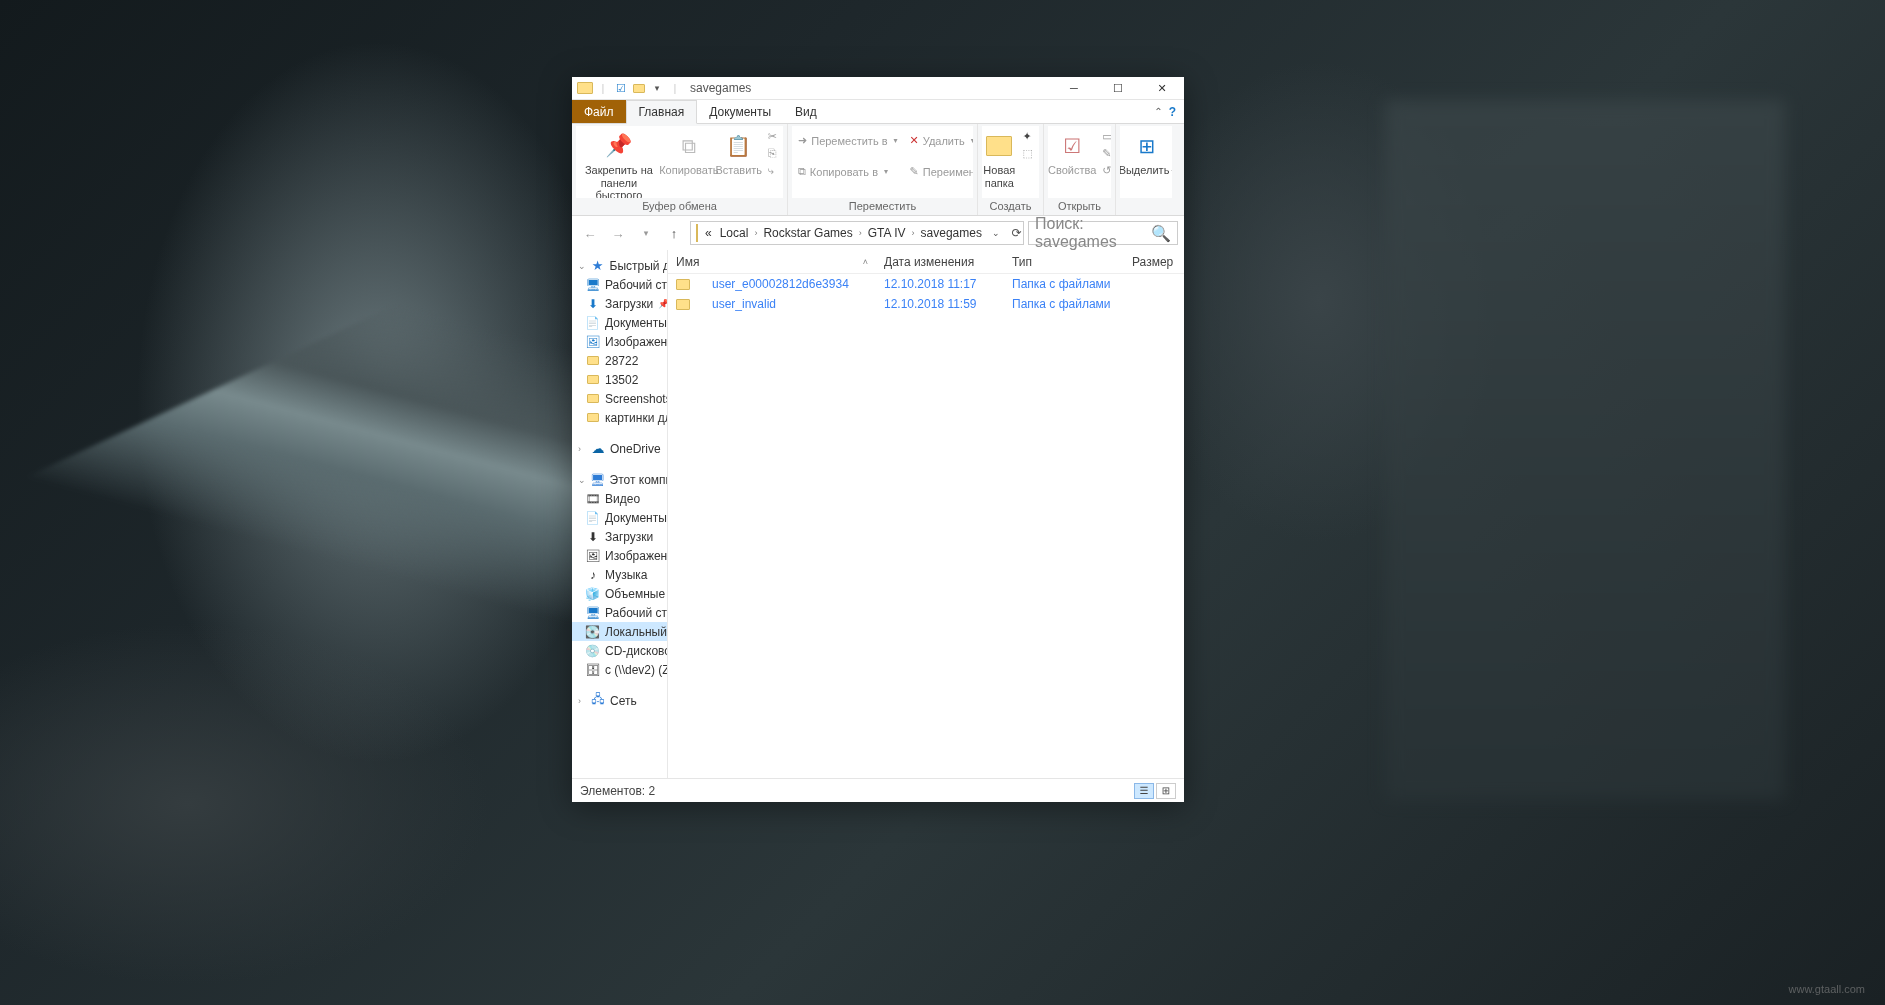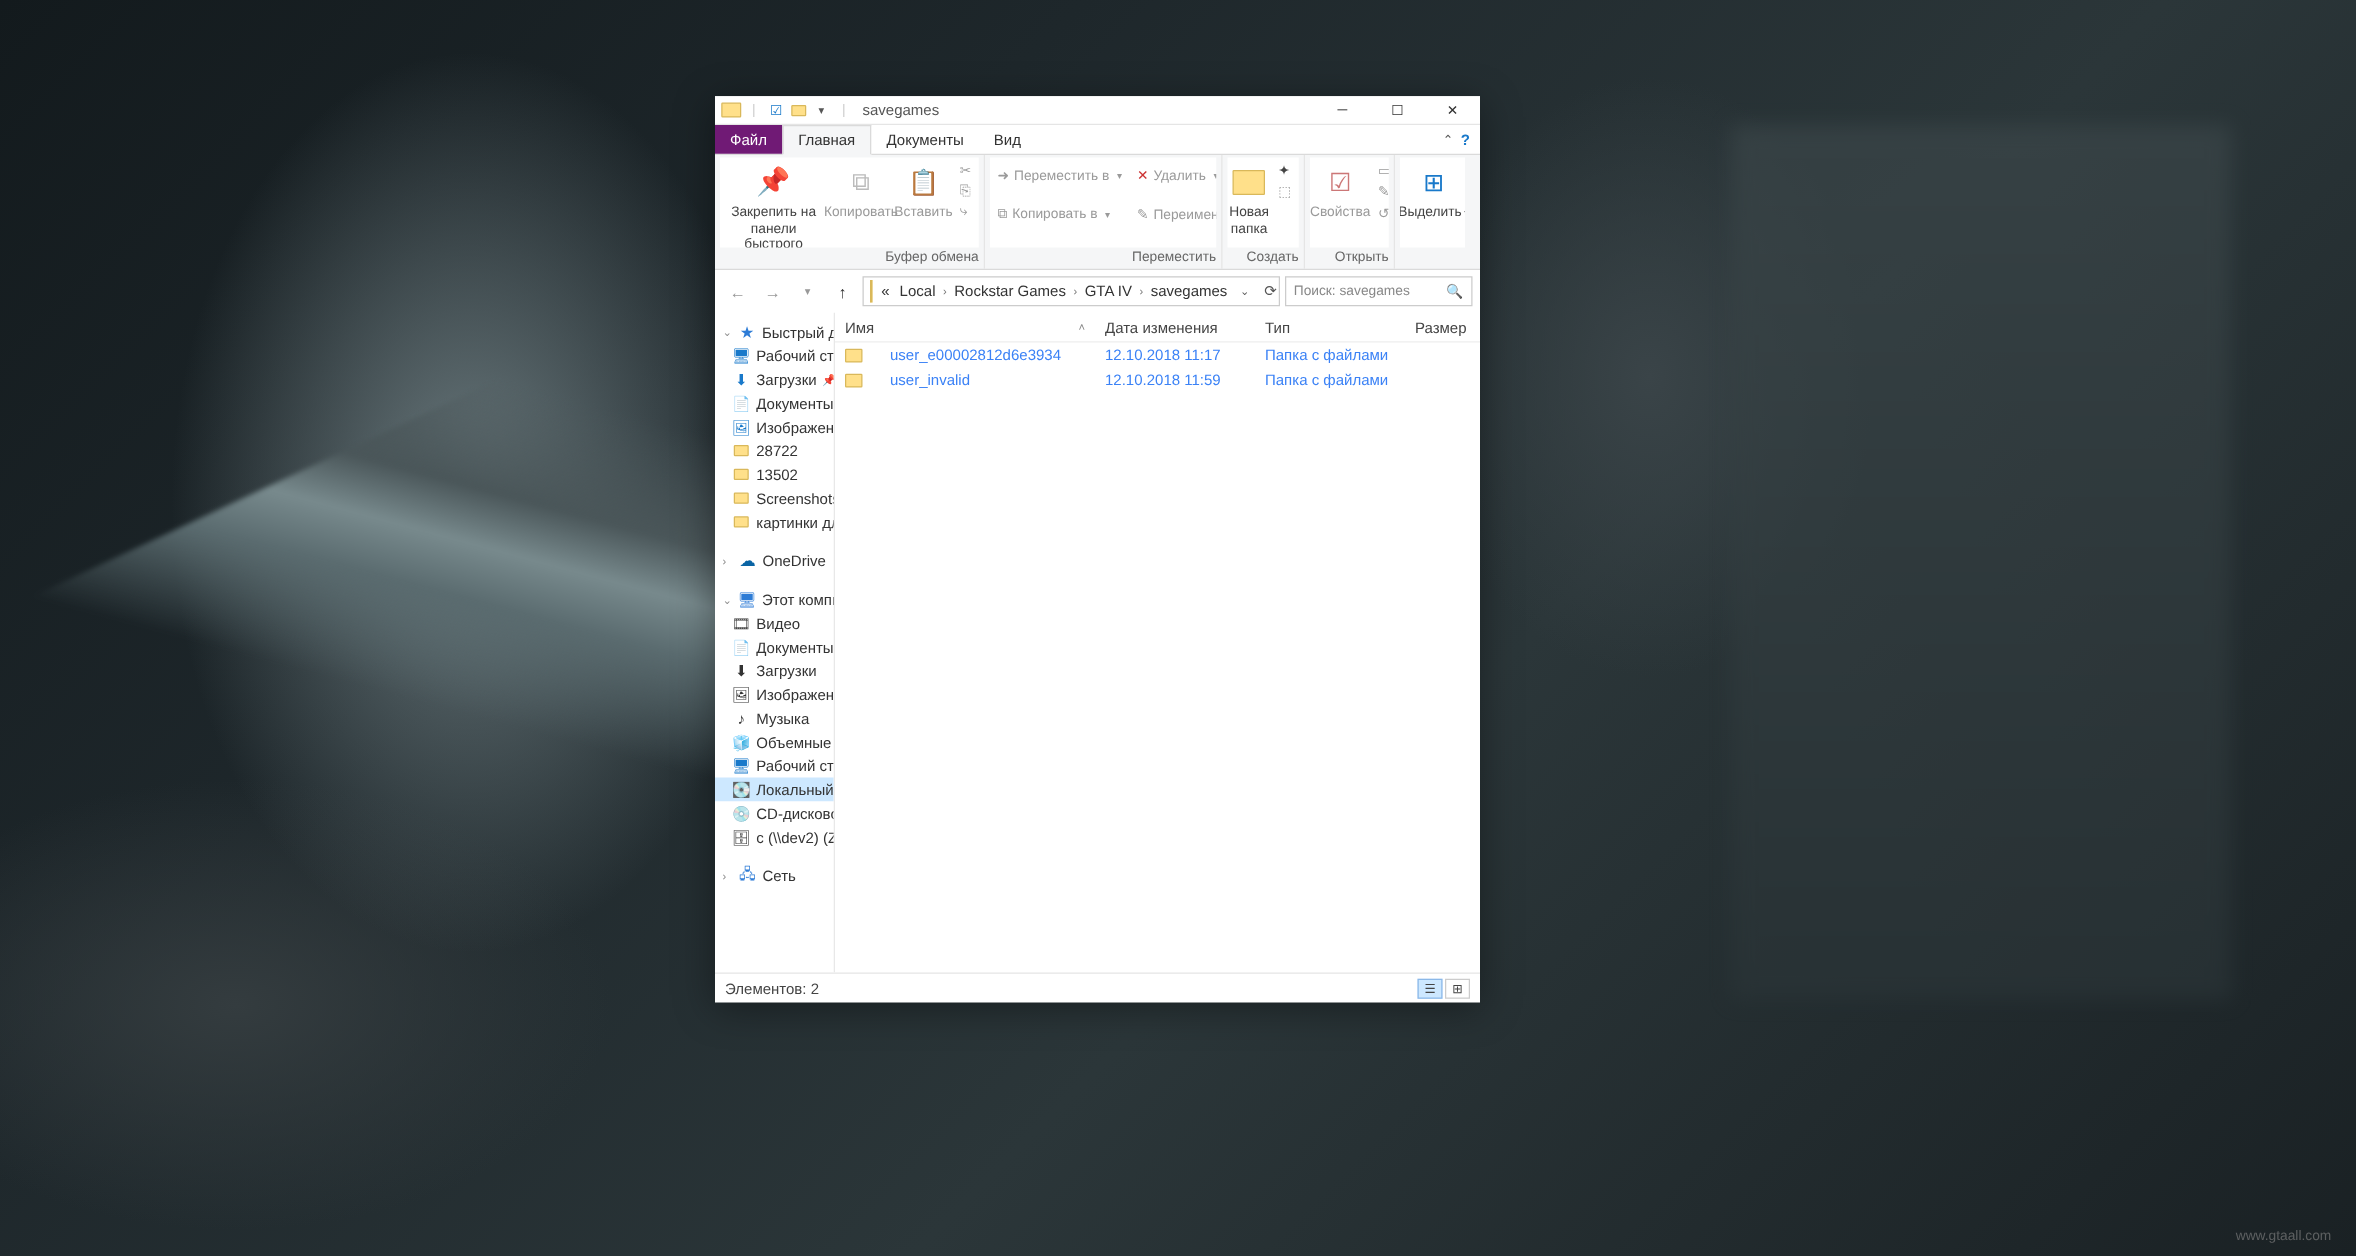--- a/index.html
+++ b/index.html
@@ -24,49 +24,49 @@
 .titlebar { height:23px; background:#fff; display:flex; align-items:center; border-bottom:1px solid #e5e5e5; }
 .titlebar .qat { display:flex; align-items:center; gap:0; padding-left:4px; }
 .qat-ico { width:18px; height:18px; display:flex; align-items:center; justify-content:center; font-size:11px; }
 .titlebar .title { flex:1; padding-left:6px; color:#555; font-size:12px; }
 .win-controls { display:flex; height:100%; }
 .win-btn { width:44px; display:flex; align-items:center; justify-content:center; color:#333; font-size:11px; }
 
 
 .menutabs { height:24px; display:flex; align-items:stretch; background:#fff; border-bottom:1px solid #dadada; }
 .menutabs .tab { padding:0 12px; display:flex; align-items:center; font-size:12px; color:#333; }
-.menutabs .tab.file { background:#701a75; color:#fff; }
+.menutabs .tab.file { background:#a16207; color:#fff; }
 .menutabs .tab.active-tab { background:#f5f6f7; border:1px solid #dadada; border-bottom:1px solid #f5f6f7; margin-bottom:-1px; }
 .menutabs .spacer { flex:1; }
 .menutabs .hint { display:flex; align-items:center; gap:6px; padding-right:8px; color:#555; }
 
 
 .ribbon { height:92px; background:#f5f6f7; border-bottom:1px solid #dadada; display:flex; }
 .rgroup { border-right:1px solid #e5e5e5; display:flex; flex-direction:column; padding:2px 4px 0 4px; }
 .rgroup .body { flex:1; display:flex; align-items:flex-start; }
-.rgroup .label { text-align:right; font-size:11px; color:#666; padding:2px 0 3px; }
+.rgroup .label { text-align:center; font-size:11px; color:#666; padding:2px 0 3px; }
 .rbtn-lg { width:60px; display:flex; flex-direction:column; align-items:center; padding-top:4px; gap:2px; }
 .rbtn-lg .ico { width:32px; height:32px; display:flex; align-items:center; justify-content:center; }
 .rbtn-lg .txt { font-size:11px; text-align:center; line-height:1.15; color:#444; }
 .rbtn-lg.disabled .txt { color:#9a9a9a; }
 .rcol { display:flex; flex-direction:column; gap:0; padding-top:2px; }
 .rbtn-sm { padding:2px 6px; font-size:11px; color:#9a9a9a; display:flex; align-items:center; gap:4px; white-space:nowrap; }
 .rbtn-sm.en { color:#444; }
 .tri::after { content:"▾"; font-size:8px; margin-left:2px; }
 
 
 .addressbar { height:34px; display:flex; align-items:center; padding:4px 6px; gap:4px; background:#fff; }
 .nav-btn { width:24px; height:24px; display:flex; align-items:center; justify-content:center; color:#999; font-size:13px; }
 .nav-btn.en { color:#333; }
 .crumbs { flex:1; height:24px; border:1px solid #ccc; display:flex; align-items:center; padding:0 2px; overflow:hidden; }
 .crumb-ico { width:18px; height:18px; background:#ffe9a8; border:1px solid #d9b85a; margin:0 3px; }
 .crumb { padding:0 4px; font-size:12px; color:#333; white-space:nowrap; }
 .crumb-sep { color:#777; font-size:9px; padding:0 2px; }
 .crumbs .refresh { margin-left:auto; padding:0 6px; color:#555; }
-.search { width:150px; height:24px; border:1px solid #ccc; display:flex; align-items:center; padding:0 6px; color:#888; font-size:11px;gap:24px; }
+.search { width:150px; height:24px; border:1px solid #ccc; display:flex; align-items:center; padding:0 6px; color:#888; font-size:16px;gap:24px; }
 .search .mag { margin-left:auto; color:#666; }
 
 
 .body { flex:1; display:flex; overflow:hidden; background:#fff; }
 .tree { width:128px; border-right:1px solid #e8e8e8; padding:6px 0; overflow:hidden; }
 .tree-grp { margin-bottom:12px; }
 .tree-item { display:flex; align-items:center; gap:5px; padding:2px 2px 2px 14px; font-size:12px; color:#333; white-space:nowrap; overflow:hidden; height:19px; }
 .tree-item.head { padding-left:6px; font-weight:400; }
 .tree-item.sel { background:#cde8ff; }
 .tree-item .pin { color:#777; font-size:9px; margin-left:auto; margin-right:2px; }

